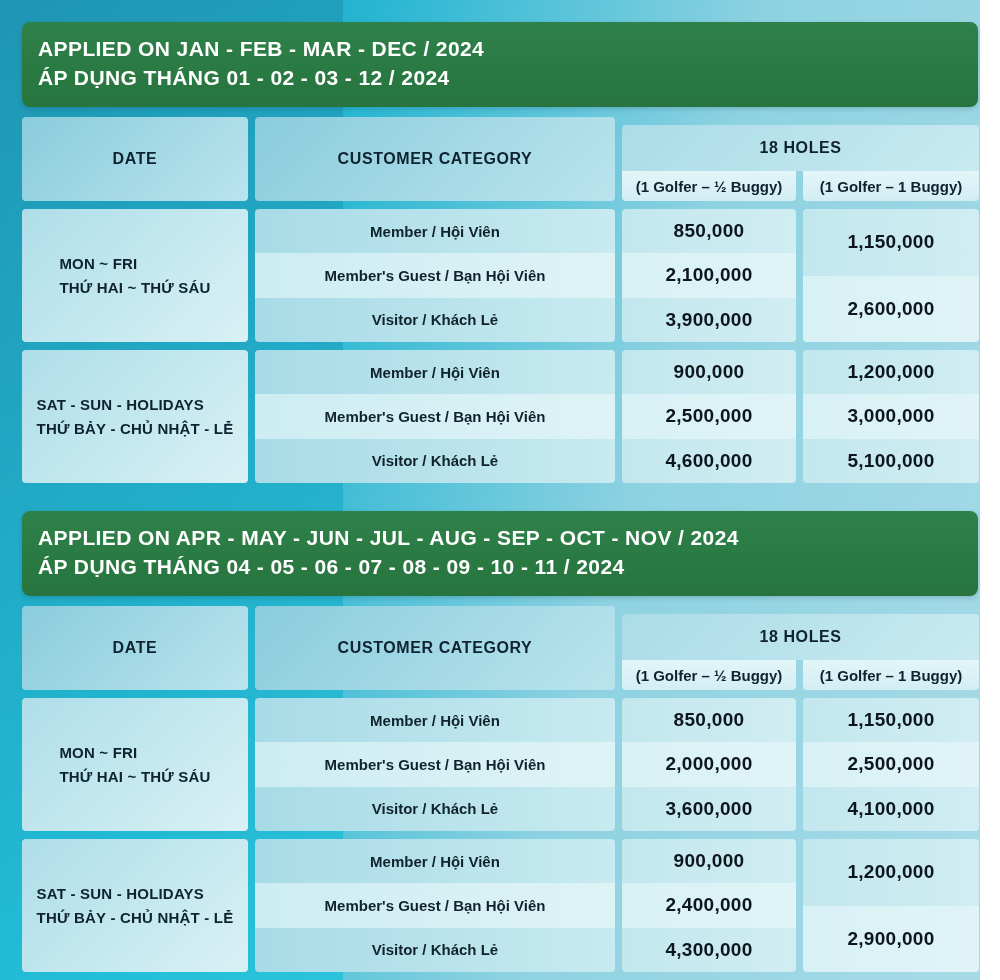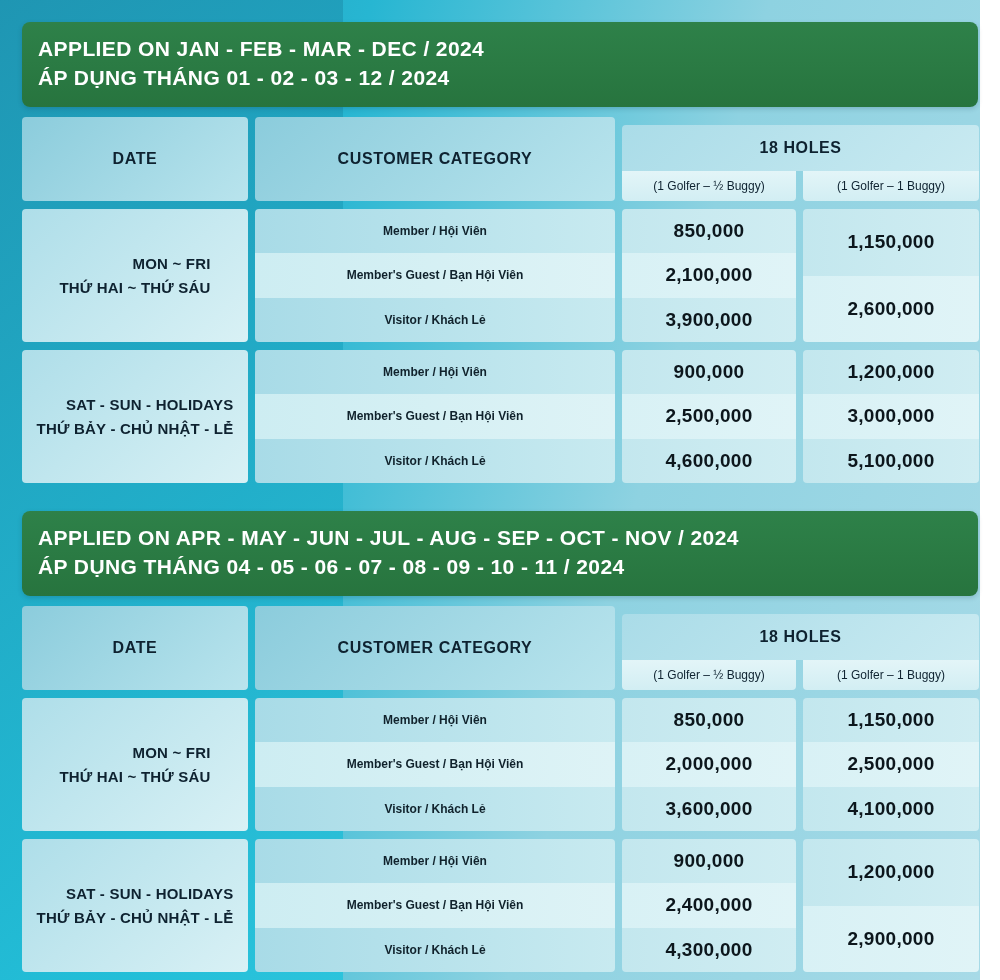--- a/index.html
+++ b/index.html
@@ -67,40 +67,40 @@
     display:flex; align-items:center; justify-content:center;
   }
   .holes-subs { flex:1; display:flex; column-gap:7px; }
   .holes-sub {
     background:linear-gradient(180deg, #e3f5f8 0%, #d2eef3 100%);
     display:flex; align-items:center; justify-content:center;
     border-radius:0 0 4px 4px;
   }
   .holes-sub:first-child { width:174px; }
   .holes-sub:last-child { flex:1; }
-  .sub-label { font-size:12px; font-weight:400; color:#0e2230; white-space:nowrap; }
+  .sub-label { font-size:15px; font-weight:700; color:#0e2230; white-space:nowrap; }
 
   .date-cell {
     background:linear-gradient(135deg, #aedee9 0%, #d9f1f5 100%);
     display:flex; align-items:center; justify-content:center;
     padding:6px;
   }
   .date-label {
     font-size:15px; font-weight:700; color:#0e2230;
-    text-align:right; line-height:1.55; letter-spacing:0.2px;
+    text-align:left; line-height:1.55; letter-spacing:0.2px;
   }
 
   .stack { display:flex; flex-direction:column; }
   .row { flex:1 1 0; display:flex; align-items:center; justify-content:center; }
   .cat-stack .row.shade-a { background:linear-gradient(90deg, #a8dbe7 0%, #c8eaf0 100%); }
   .cat-stack .row.shade-b { background:linear-gradient(90deg, #cdedf2 0%, #def3f6 100%); }
   .price-stack .row.shade-a { background:linear-gradient(90deg, #c3e7ee 0%, #d0edf2 100%); }
   .price-stack .row.shade-b { background:linear-gradient(90deg, #d8f1f5 0%, #e0f4f7 100%); }
 
-  .cat-label { font-size:12px; font-weight:700; color:#10222c; }
+  .cat-label { font-size:15px; font-weight:700; color:#10222c; }
   .price-label { font-size:19px; font-weight:800; color:#0c161c; letter-spacing:0.3px;text-align:right; }
 </style>
 </head>
 <body>
 
 <div class="page">
 
   <div class="section">
     <div class="banner">
       <div class="banner-line">APPLIED ON JAN - FEB - MAR - DEC / 2024</div>

